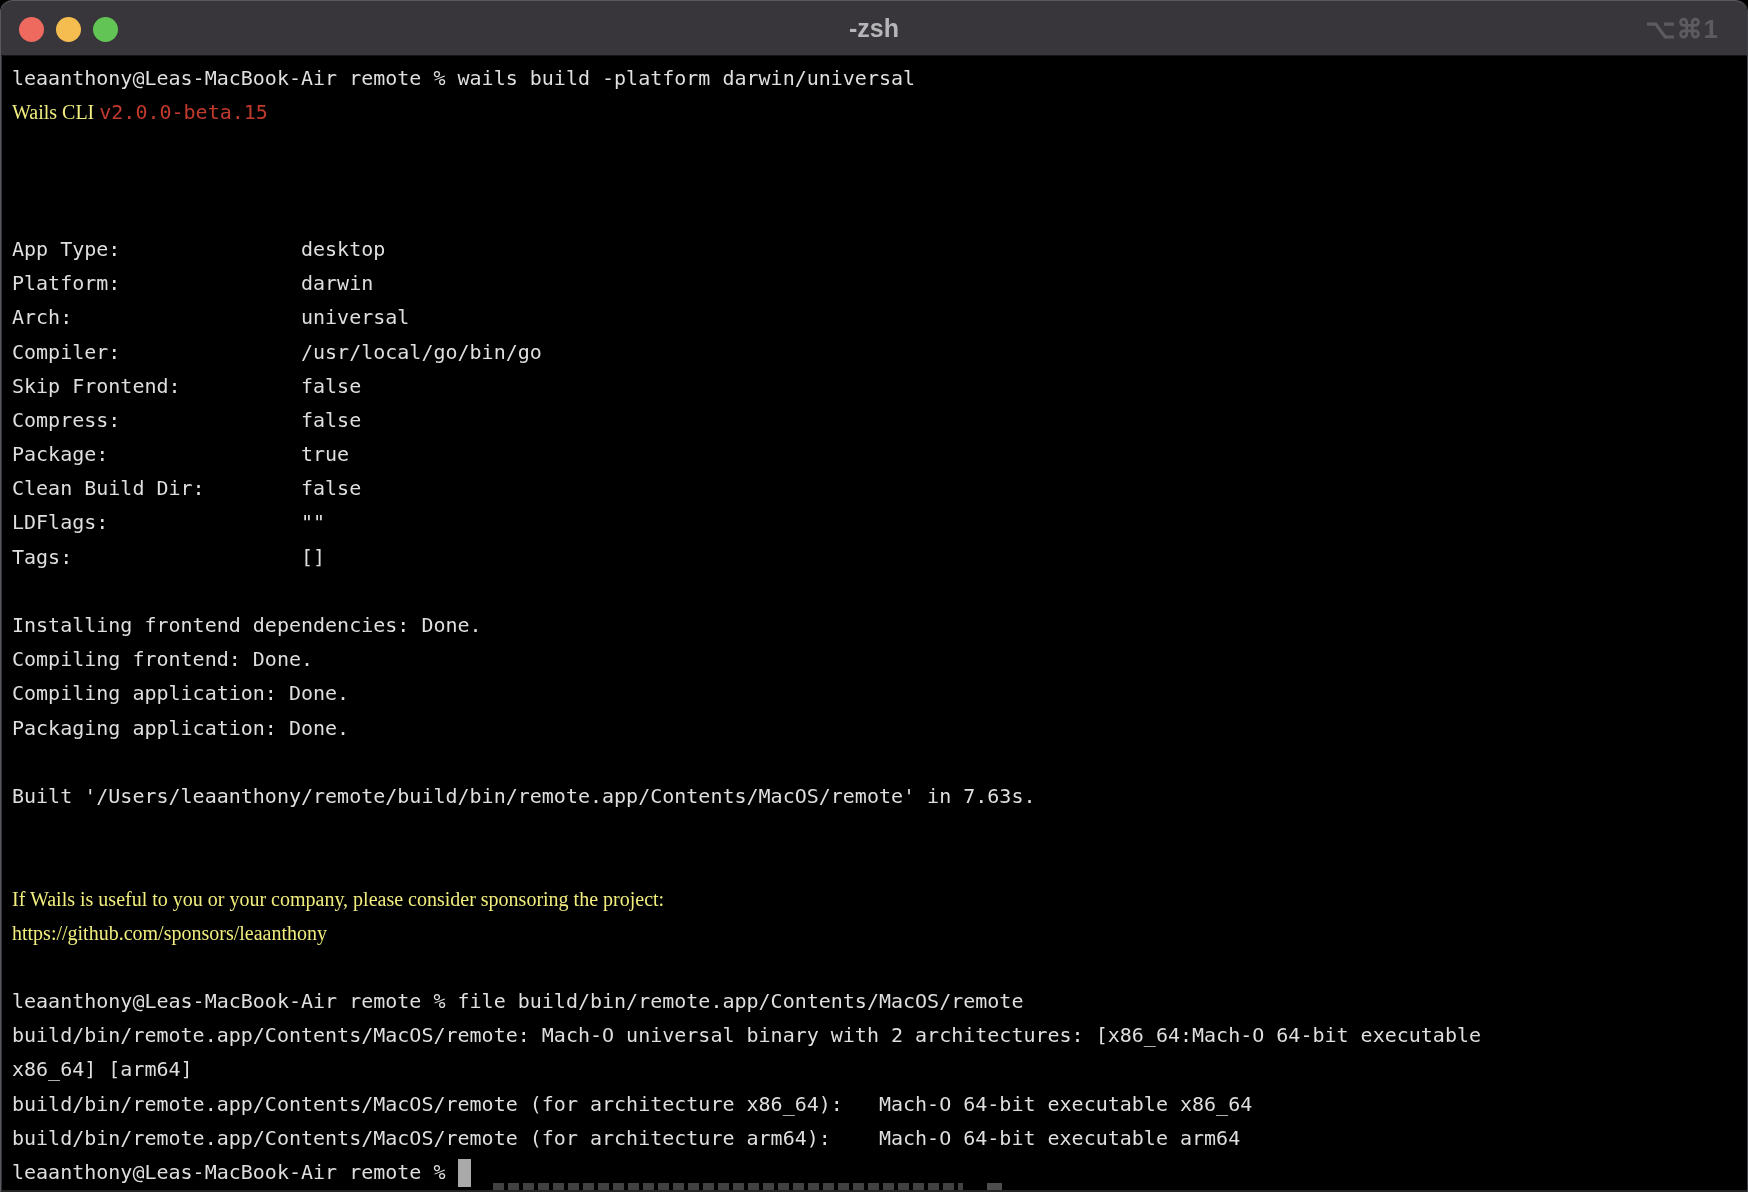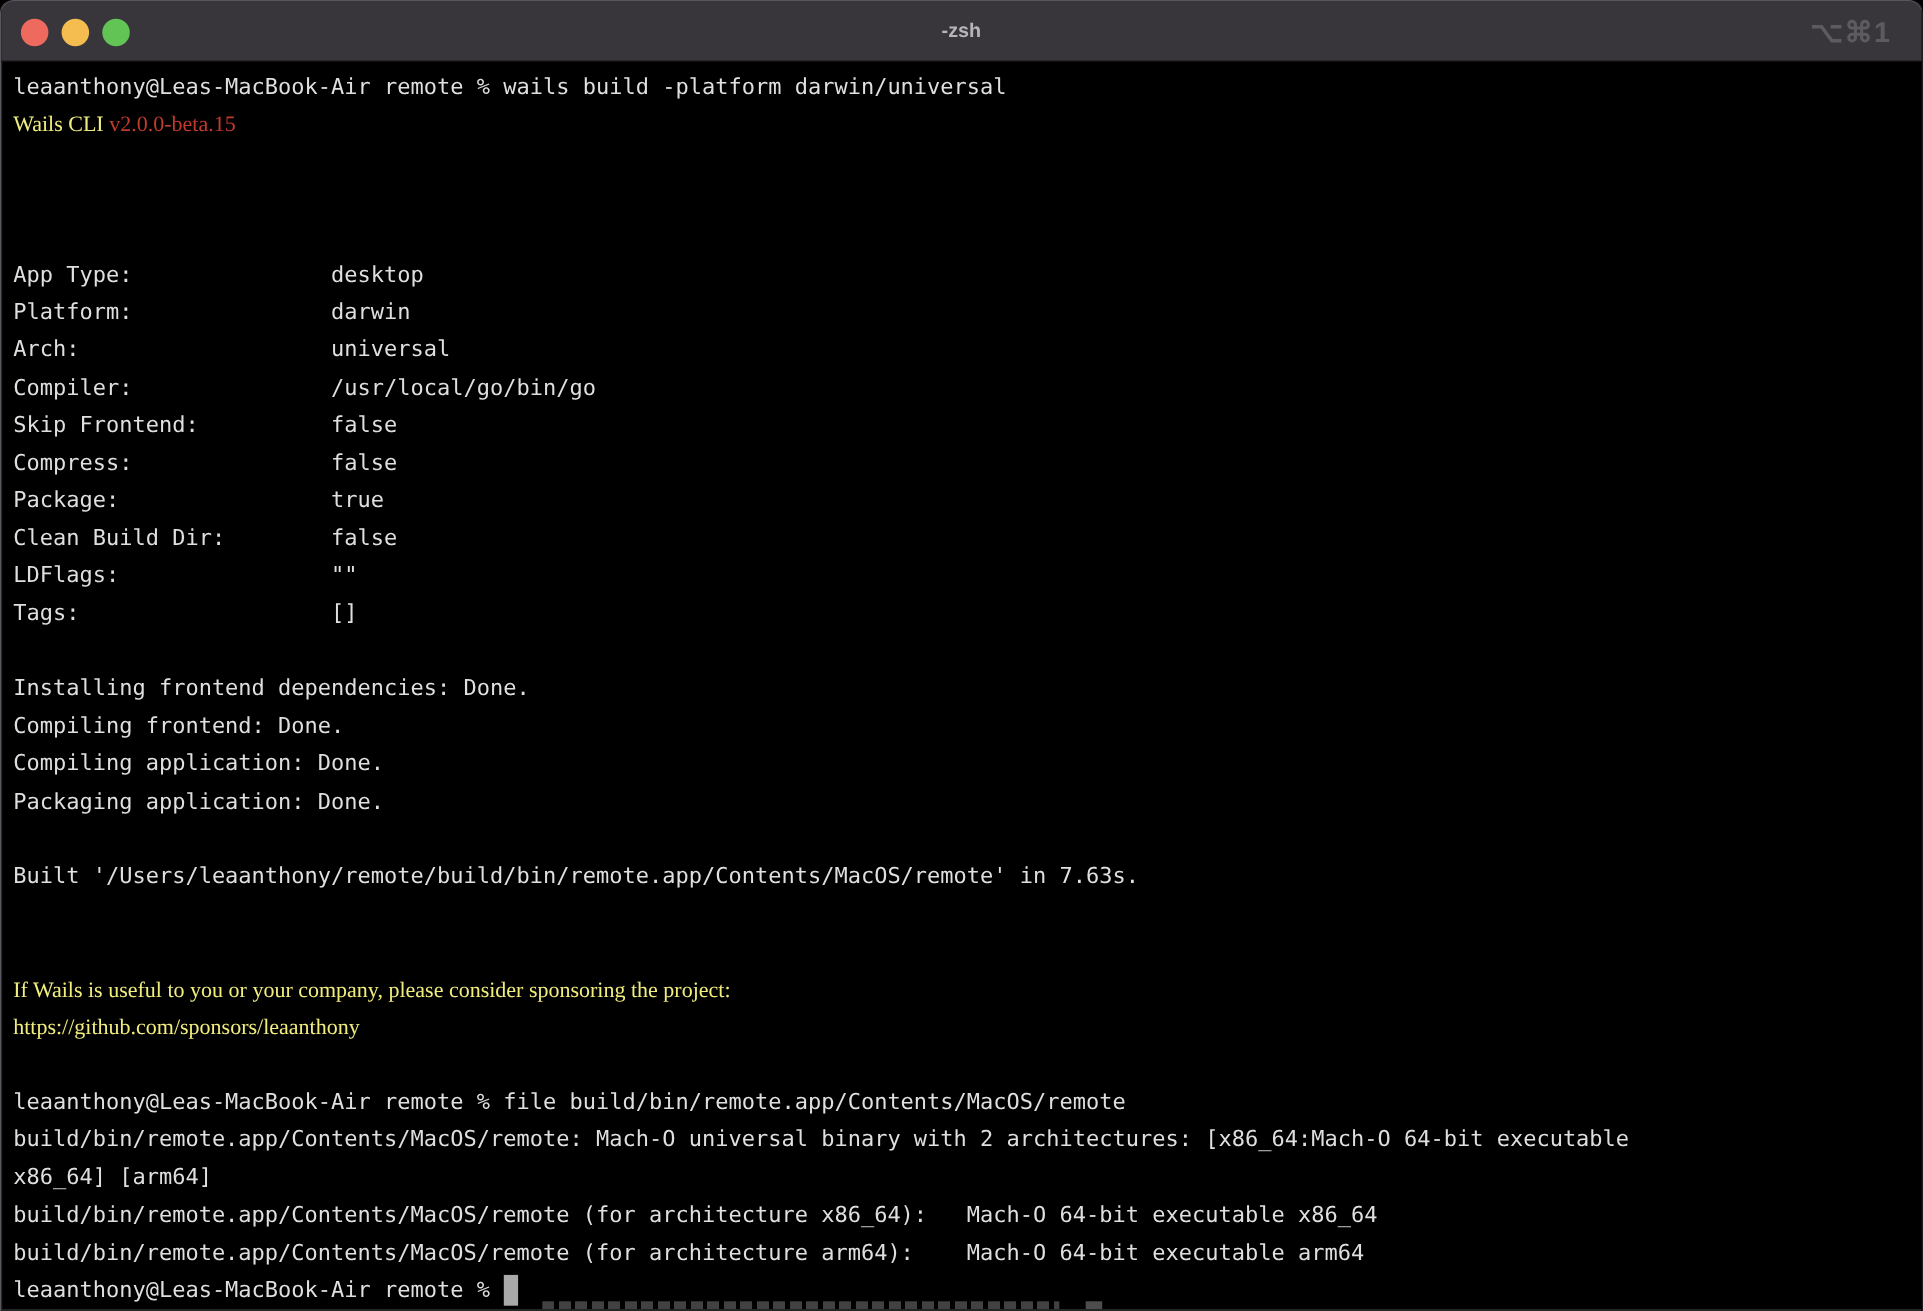--- a/index.html
+++ b/index.html
@@ -10,32 +10,32 @@
           background:var(--bg,#000);}
   .titlebar{height:56px;background:var(--titlebar,#38363b);position:relative;
             border-radius:12px 12px 0 0;
             box-shadow:inset 0 1px 0 #5a585e, inset 0 -1px 0 #151417;}
   .lights{position:absolute;left:18px;top:17px;display:flex;gap:12px;}
   .light{width:25px;height:25px;border-radius:50%;display:inline-block;}
   .light.red{background:#ee6a5f;}
   .light.yellow{background:#f5bd4f;}
   .light.green{background:#61c455;}
   .title{position:absolute;left:0;right:0;top:0;height:56px;line-height:56px;
-         text-align:center;color:#b6b5b8;font-weight:bold;font-size:18px;}
+         text-align:center;color:#b6b5b8;font-weight:bold;font-size:25px;}
   .shortcut{position:absolute;right:28px;top:0;height:56px;line-height:58px;
             color:#5d5b60;font-weight:bold;font-size:26px;letter-spacing:1px;}
   .screen{position:relative;height:1136px;background:var(--bg,#000);overflow:hidden;
           box-shadow:inset 1px 0 0 rgba(110,108,116,.45);}
   .term{font-family:"DejaVu Sans Mono","Liberation Mono",monospace;
         font-size:20px;line-height:34.2px;white-space:pre;
         padding:5px 11px 0 11px;color:var(--fg,#dfdfe0);border-radius:26px;}
   .line{height:34.2px;}
   .c-default{color:var(--fg,#dfdfe0);}
   .c-yellow{color:var(--yellow,#f1ee7e);font-family:Liberation Serif, serif;}
-  .c-red{color:var(--red,#c23a2e);font-family:Liberation Serif, serif;}
+  .c-red{color:var(--red,#c23a2e);}
   .cursor{display:inline-block;width:13.8px;height:28px;background:var(--cursor,#a9a9a9);
           vertical-align:bottom;margin-bottom:2px;}
   .clipped{position:absolute;left:492px;top:1127px;width:470px;height:9px;
            background:repeating-linear-gradient(90deg,#4d4d4d 0 11px,#000 11px 15px);
            opacity:.85;}
   .clipped-dot{position:absolute;left:986px;top:1127px;width:15px;height:9px;background:#4d4d4d;}
   .bottom-edge{position:absolute;left:0;right:0;bottom:0;height:2px;background:#262626;}
 </style>
 </head>
 <body>

